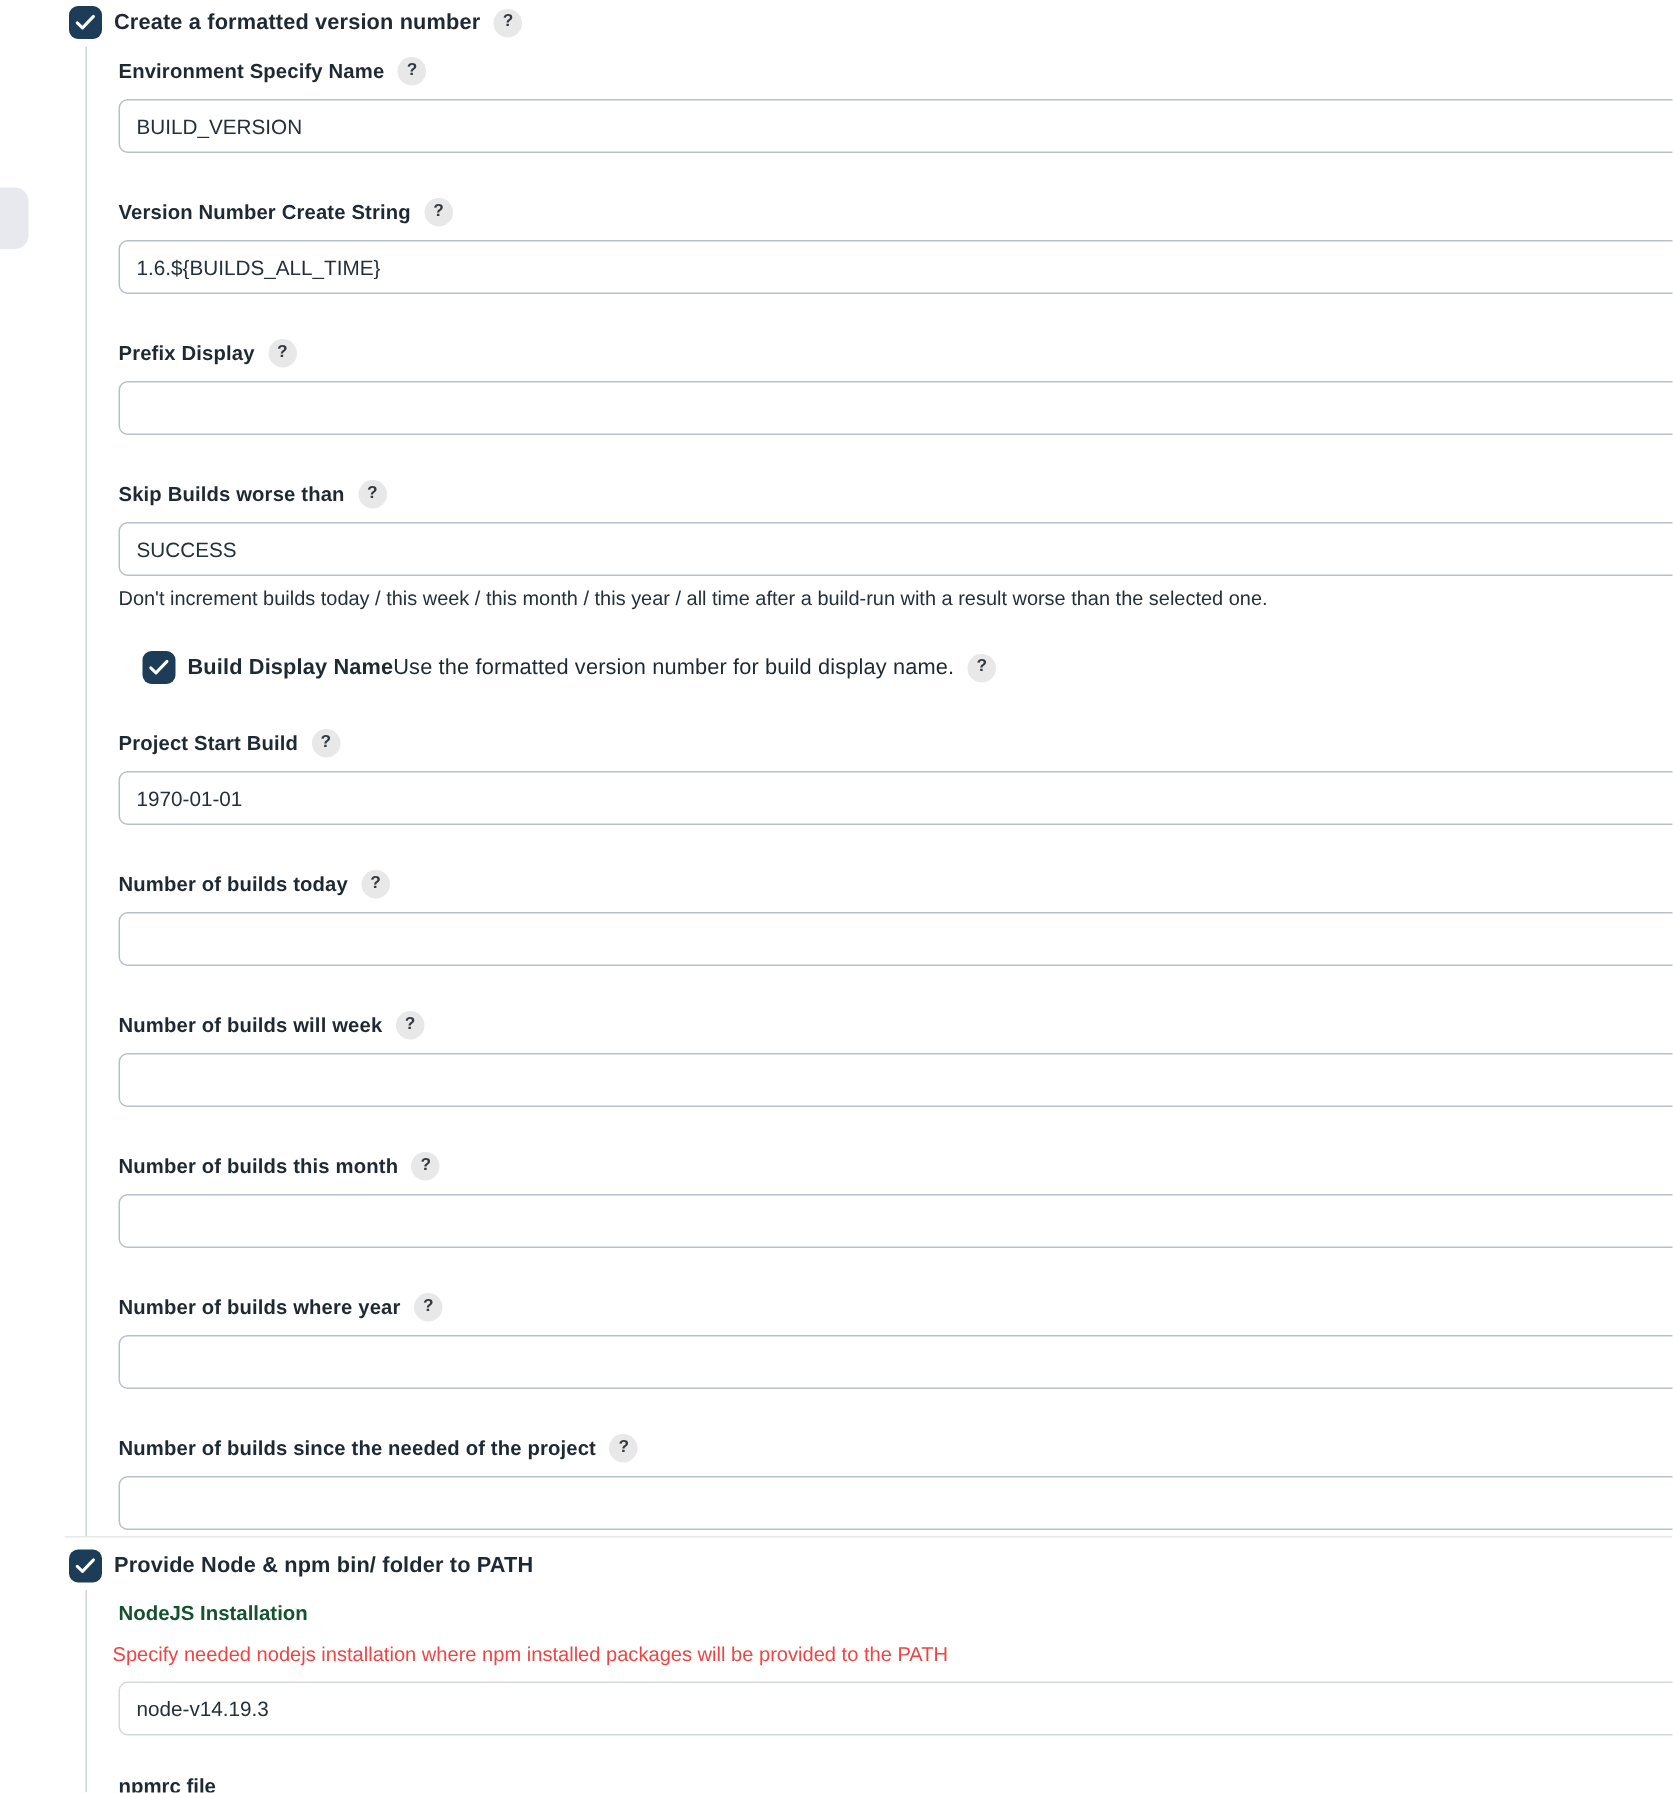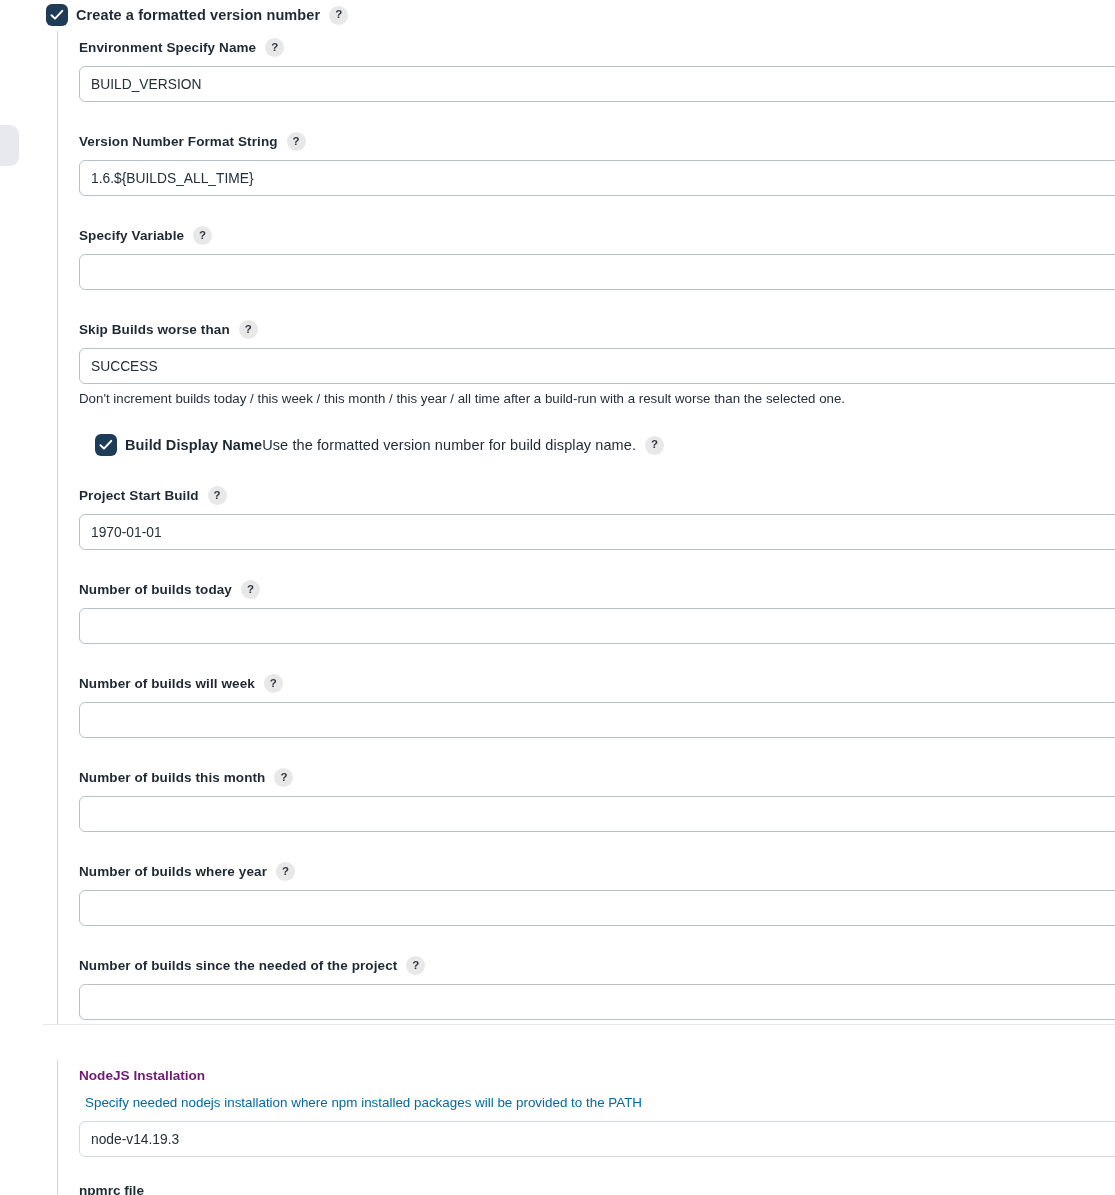--- a/index.html
+++ b/index.html
@@ -131,28 +131,28 @@
     color: #25303b;
     white-space: nowrap;
   }
 
   
   .sub-label {
     position: absolute;
     left: 79px;
     font-size: 13.6px;
     font-weight: 700;
-    color: #701a75;
+    color: #14532d;
     white-space: nowrap;
   }
   .sub-desc {
     position: absolute;
-    left: 85px;
+    left: 75px;
     font-size: 13.4px;
-    color: #0369a1;
+    color: #ef4444;
     white-space: nowrap;
   }
 
   .divider {
     position: absolute;
     height: 1px;
     background: #e6e8ea;
   }
 
   .bottom-cut {
@@ -187,29 +187,29 @@
   <div class="field" style="top:38px;">
     <div class="field-label">
       <span>Environment Specify Name</span>
       <span class="help">?</span>
     </div>
     <input class="field-input" type="text" value="BUILD_VERSION" style="">
   </div>
 
   <div class="field" style="top:132px;">
     <div class="field-label">
-      <span>Version Number Format String</span>
+      <span>Version Number Create String</span>
       <span class="help">?</span>
     </div>
     <input class="field-input" type="text" value="1.6.${BUILDS_ALL_TIME}" style="">
   </div>
 
   <div class="field" style="top:226px;">
     <div class="field-label">
-      <span>Specify Variable</span>
+      <span>Prefix Display</span>
       <span class="help">?</span>
     </div>
     <input class="field-input" type="text" value="" style="">
   </div>
 
   <div class="field" style="top:320px;">
     <div class="field-label">
       <span>Skip Builds worse than</span>
       <span class="help">?</span>
     </div>
@@ -270,20 +270,28 @@
   <div class="field" style="top:956px;">
     <div class="field-label">
       <span>Number of builds since the needed of the project</span>
       <span class="help">?</span>
     </div>
     <input class="field-input" type="text" value="" style="">
   </div>
 
   <div class="divider" style="left:43px; top:1024px; width:1072px;"></div>
 
+  <div class="cb-row" style="left:47px; top:1034px;">
+    <span class="checkbox">
+      <svg width="14" height="12" viewBox="0 0 14 12">
+        <path d="M1.5 6.2 L5 9.6 L12.3 1.9" fill="none" stroke="#ffffff" stroke-width="2" stroke-linecap="round" stroke-linejoin="round"></path>
+      </svg>
+    </span>
+    <span class="cb-label">Provide Node &amp; npm bin/ folder to PATH</span>
+  </div>
 
   <div class="guide" style="left:57px; top:1060px; height:135px;"></div>
 
   <div class="sub-label" style="top:1068px;">NodeJS Installation</div>
   <div class="sub-desc" style="top:1095px;">Specify needed nodejs installation where npm installed packages will be provided to the PATH</div>
 
   <div class="field" style="top:1121px;">
     <input class="field-input light" style="margin-top: 0px;" type="text" value="node-v14.19.3">
   </div>
 

